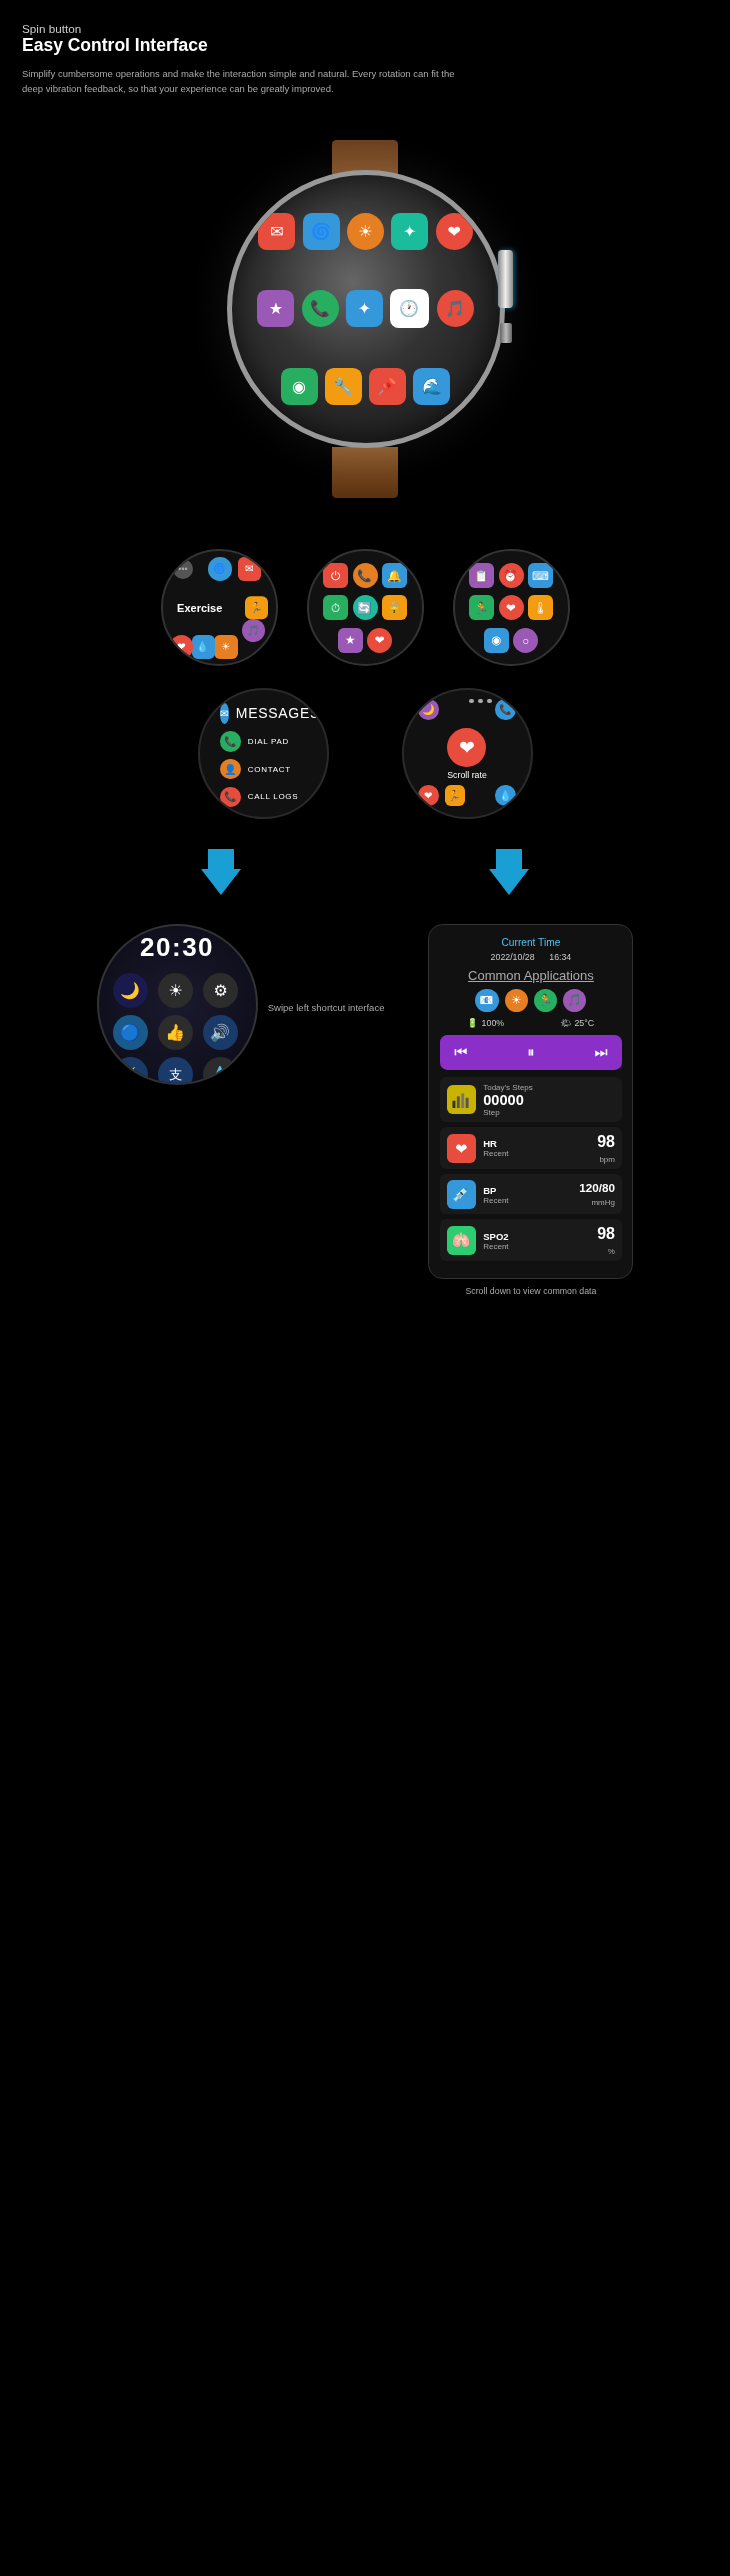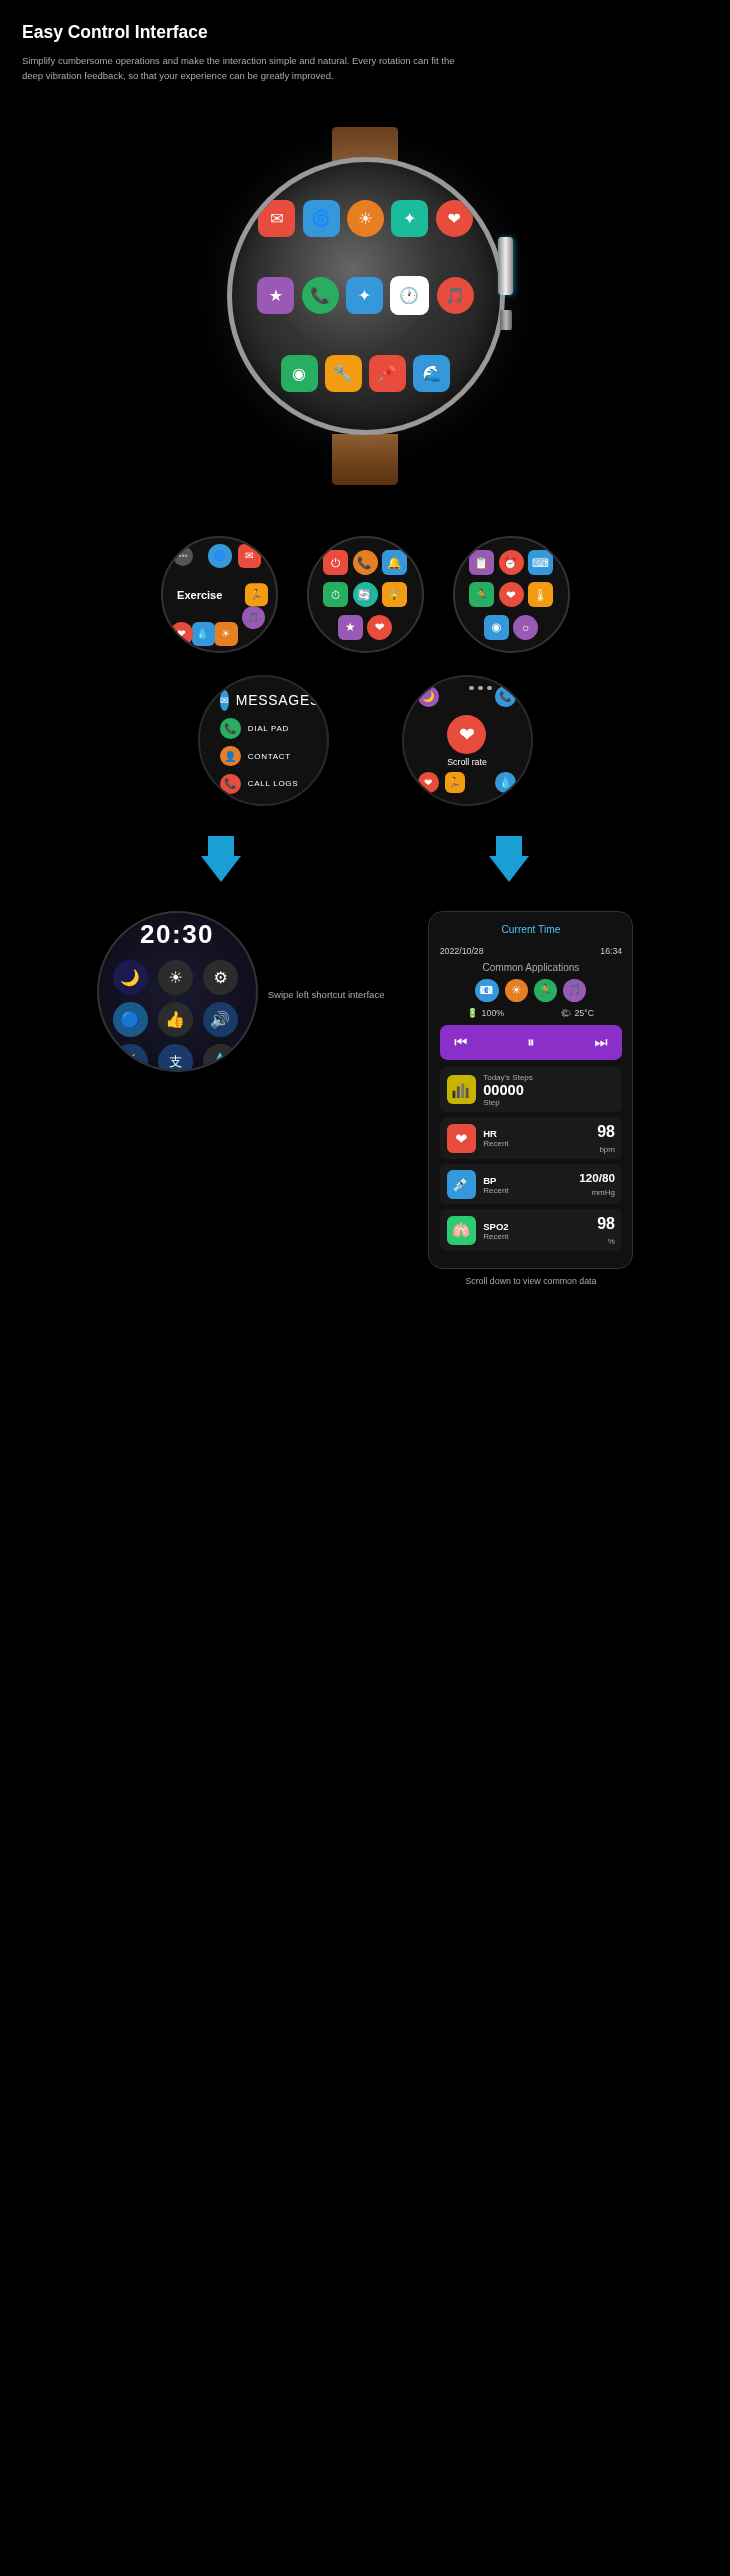--- a/index.html
+++ b/index.html
@@ -110,35 +110,36 @@
       background: #111;
       border-radius: 14.6px;
       border: 0.7px solid #333;
       overflow: hidden;
       padding: 11.7px 10.2px;
     }
     .ct-title {
       color: #4fc3f7;
       text-align: center;
       font-size: 10.2px;
-      margin-bottom: 11px;
+      margin-bottom: 4px;
     }
     .ct-datetime {
       display: flex;
-      justify-content: space-between;
+      justify-content: center;
       gap: 14.6px;
       font-size: 8.8px;
       color: #ccc;
       margin-bottom: 5.8px;
     }
     .ct-common-apps {
       text-align: center;
-      font-size: 10px;
+      font-size: 13px;
       color: #aaa;
       margin-bottom: 5.8px;
+      text-decoration: underline;
     }
     .ct-app-row {
       display: flex;
       justify-content: center;
       gap: 5.8px;
       margin-bottom: 5.8px;
     }
     .ct-status-row {
       display: flex;
       justify-content: space-around;
@@ -307,20 +308,21 @@
       text-align: center;
       font-size: 8.8px;
       color: #aaa;
       margin-top: 7.3px;
     }
   </style>
 </head>
 <body>
 
 <div class="header-section">
+  <div class="spin-label">Spin button</div>
   <div class="easy-control-title">Easy Control Interface</div>
   <div class="header-desc">Simplify cumbersome operations and make the interaction simple and natural. Every rotation can fit the deep vibration feedback, so that your experience can be greatly improved.</div>
 </div>
 
 <div class="watch-main-section">
   <div style="position:relative; width:351px; height:380px;">
 
     <div style="position:absolute; left:142px; top:14.6px; width:66px; height:51px; background:linear-gradient(180deg,#6b4020,#8b5a2b); border-radius:4.4px 4.4px 0 0;"></div>
 
     <div style="position:absolute; left:142px; bottom:7.3px; width:66px; height:51px; background:linear-gradient(180deg,#8b5a2b,#5a3010); border-radius:0 0 4.4px 4.4px;"></div>

